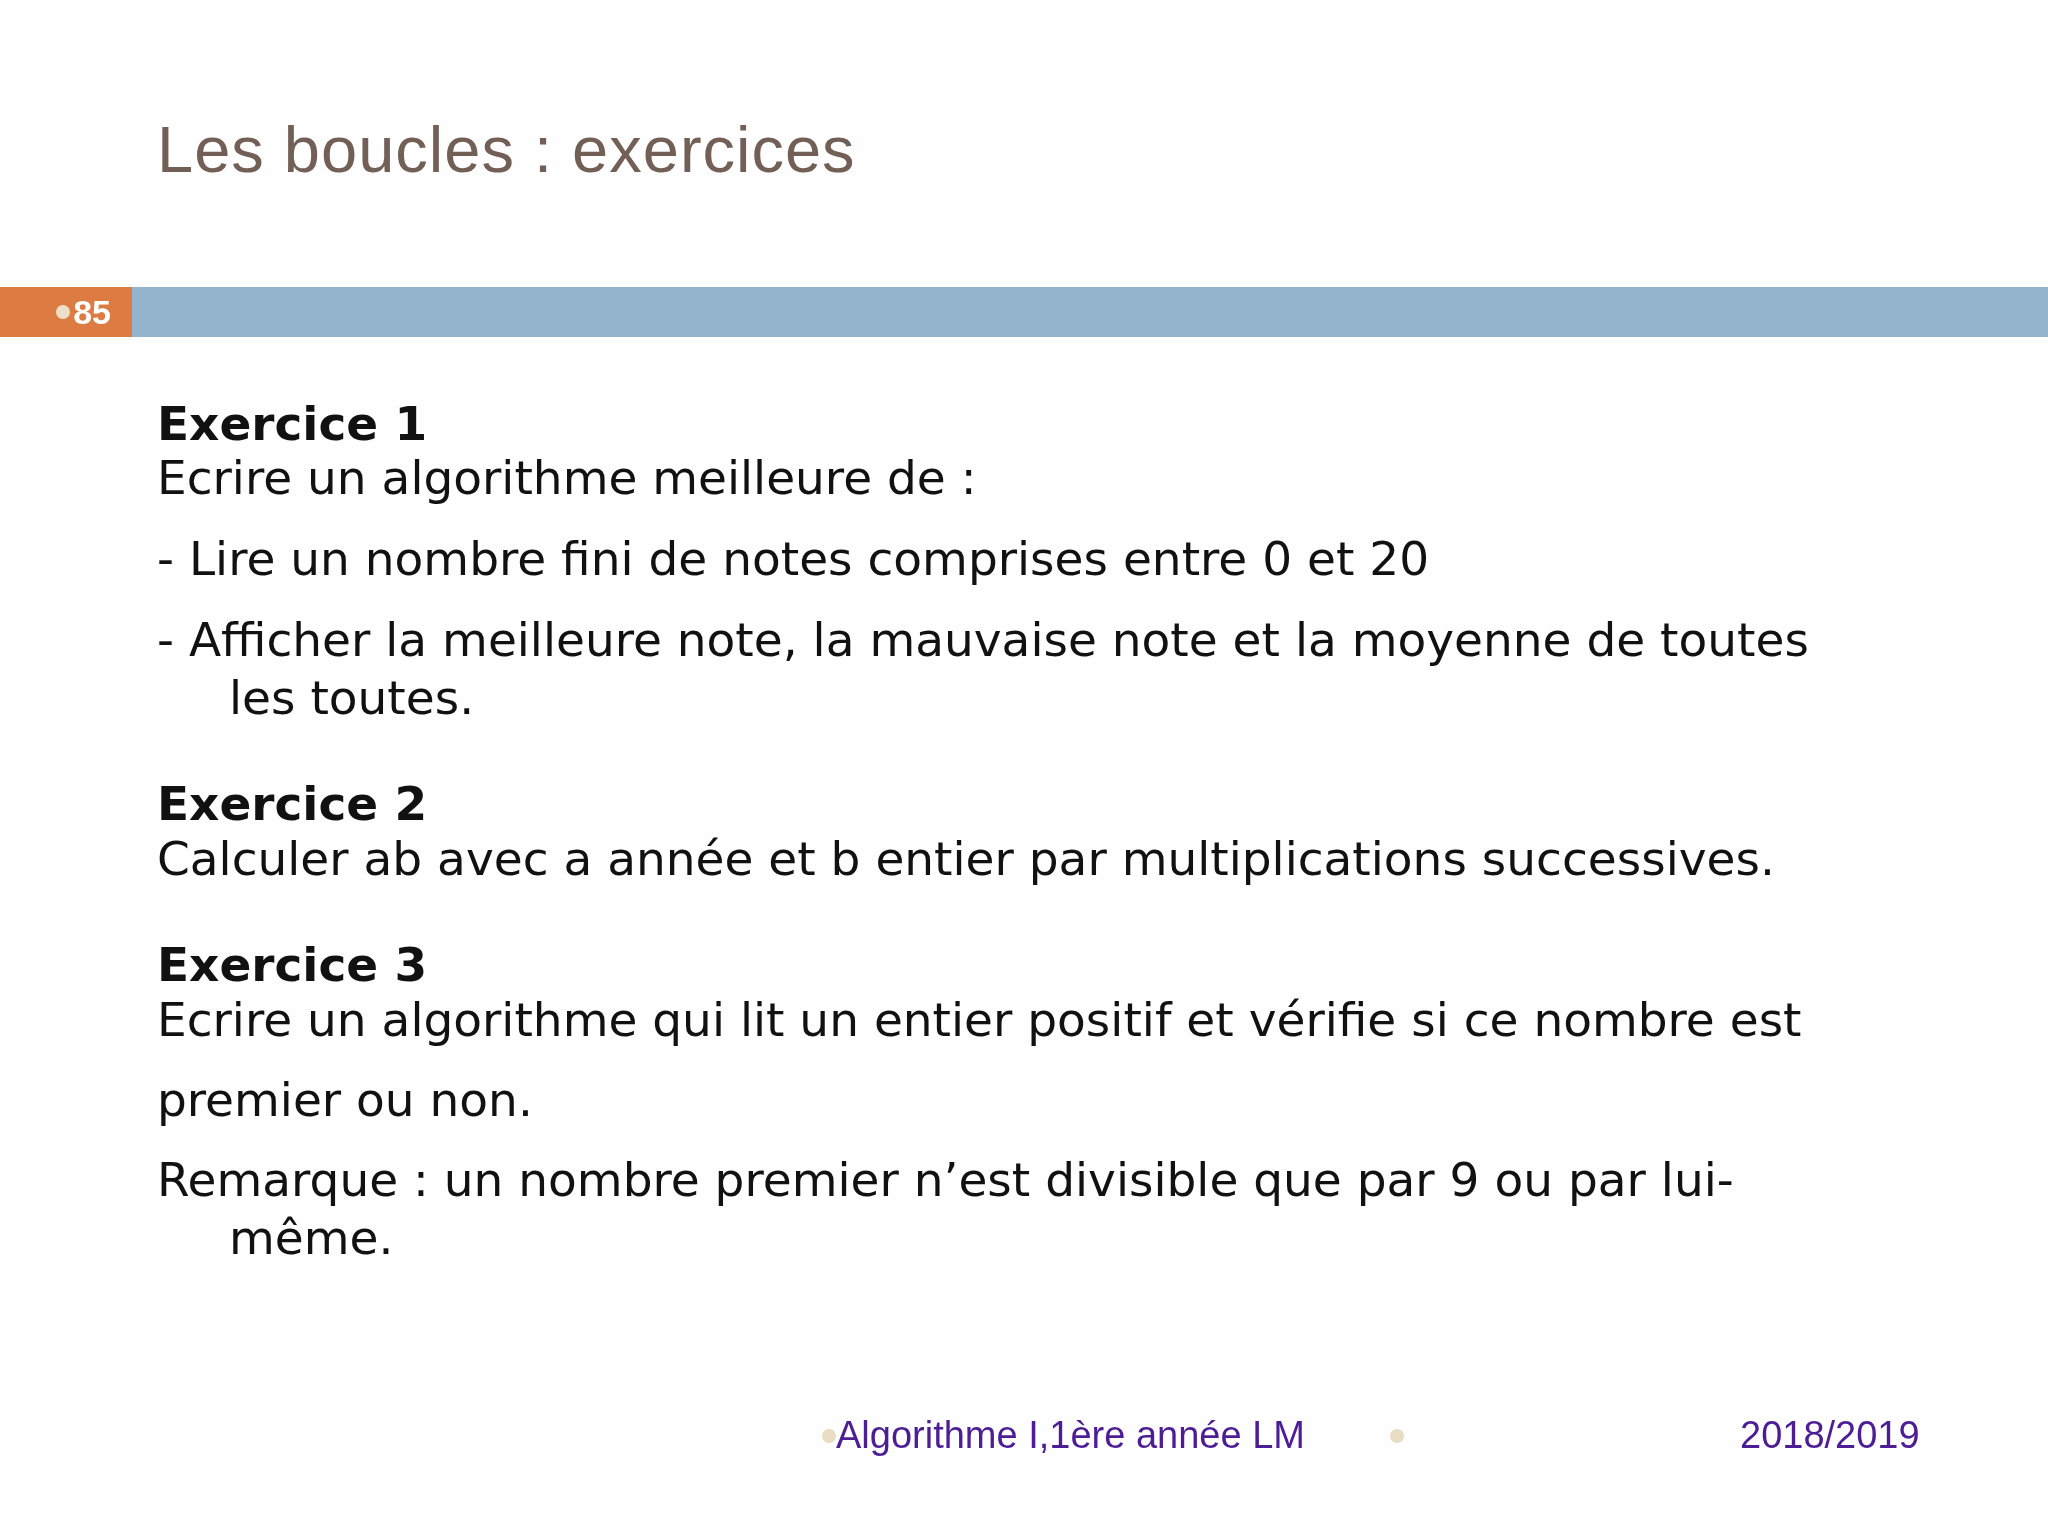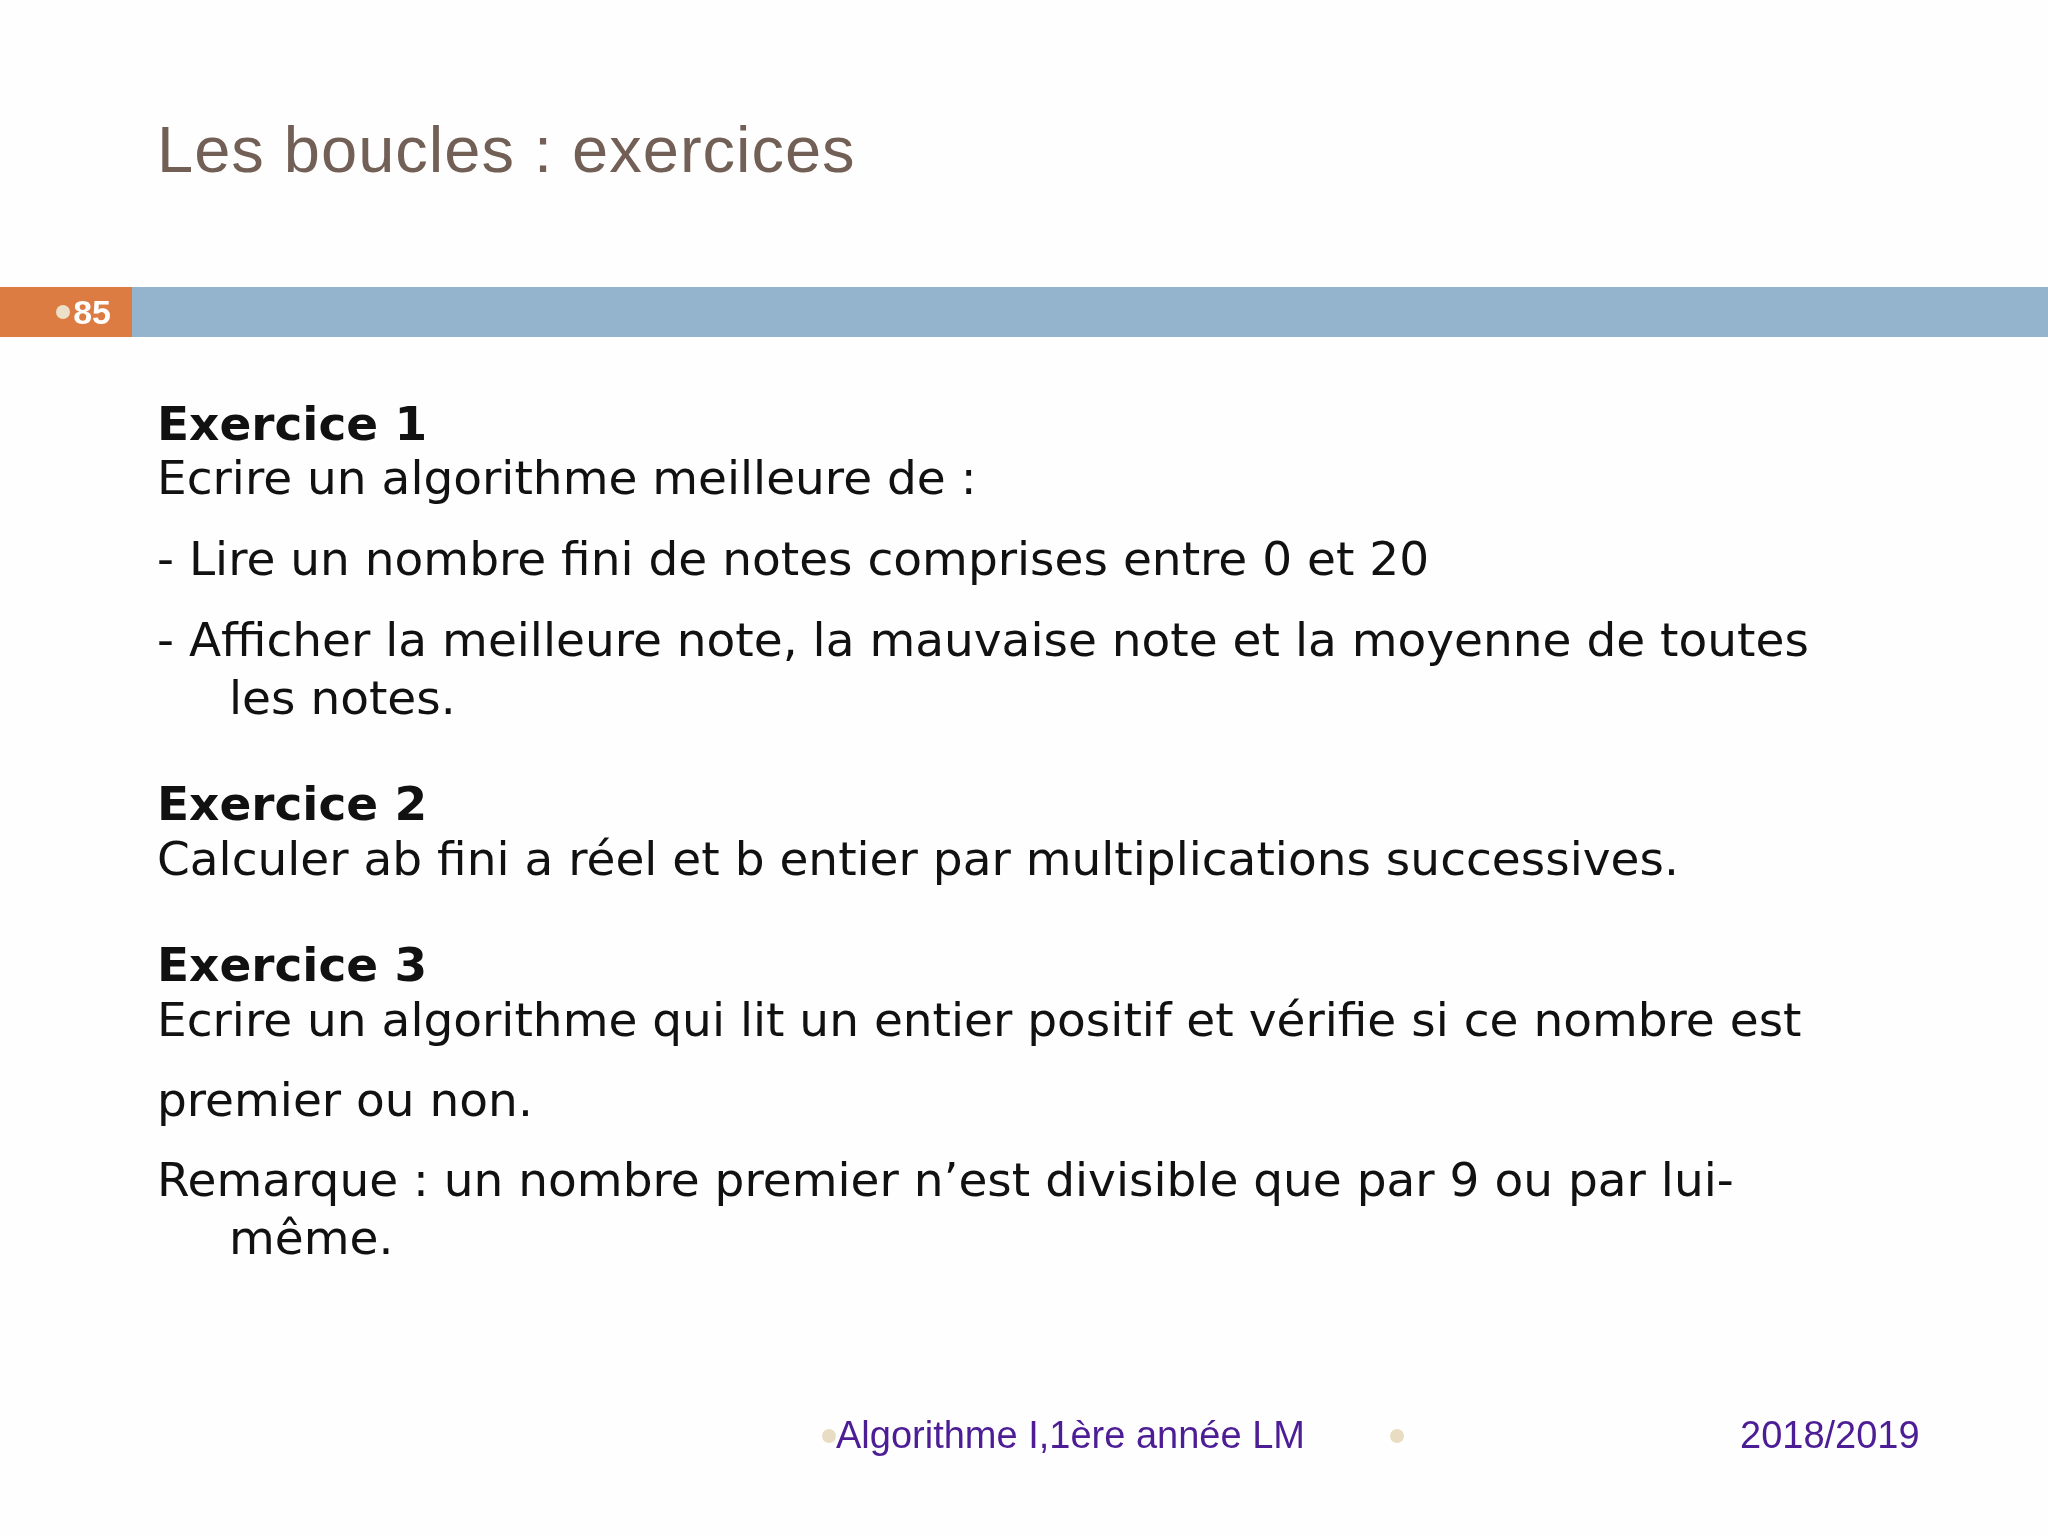--- a/index.html
+++ b/index.html
@@ -31,23 +31,23 @@
     <span class="dot"></span>
     <span>85</span>
   </div>
   <div class="bar"></div>
 
   <div class="body">
     <div class="line h" style="top:10px">Exercice 1</div>
     <div class="line" style="top:90px">Ecrire un algorithme meilleure de :</div>
     <div class="line" style="top:171px">- Lire un nombre fini de notes comprises entre 0 et 20</div>
     <div class="line" style="top:252px">- Afficher la meilleure note, la mauvaise note et la moyenne de toutes</div>
-    <div class="line indent" style="top:310px">les notes.</div>
+    <div class="line indent" style="top:310px">les toutes.</div>
     <div class="line h" style="top:390px">Exercice 2</div>
-    <div class="line" style="top:471px">Calculer ab fini a réel et b entier par multiplications successives.</div>
+    <div class="line" style="top:471px">Calculer ab avec a année et b entier par multiplications successives.</div>
     <div class="line h" style="top:551px">Exercice 3</div>
     <div class="line" style="top:632px">Ecrire un algorithme qui lit un entier positif et vérifie si ce nombre est</div>
     <div class="line" style="top:712px">premier ou non.</div>
     <div class="line" style="top:792px">Remarque : un nombre premier n’est divisible que par 9 ou par lui-</div>
     <div class="line indent" style="top:850px">même.</div>
   </div>
 
   <div class="footer" style="left:822px">
     <span class="fdot"></span>
     <span>Algorithme I,1ère année LM</span>

